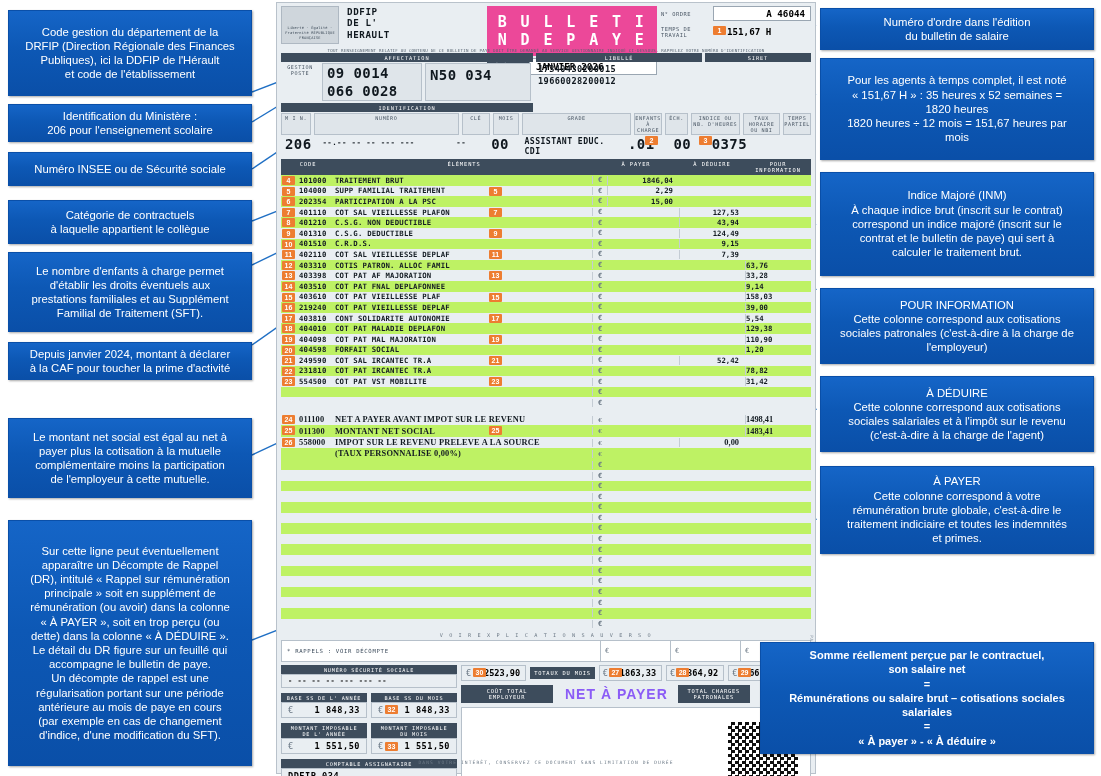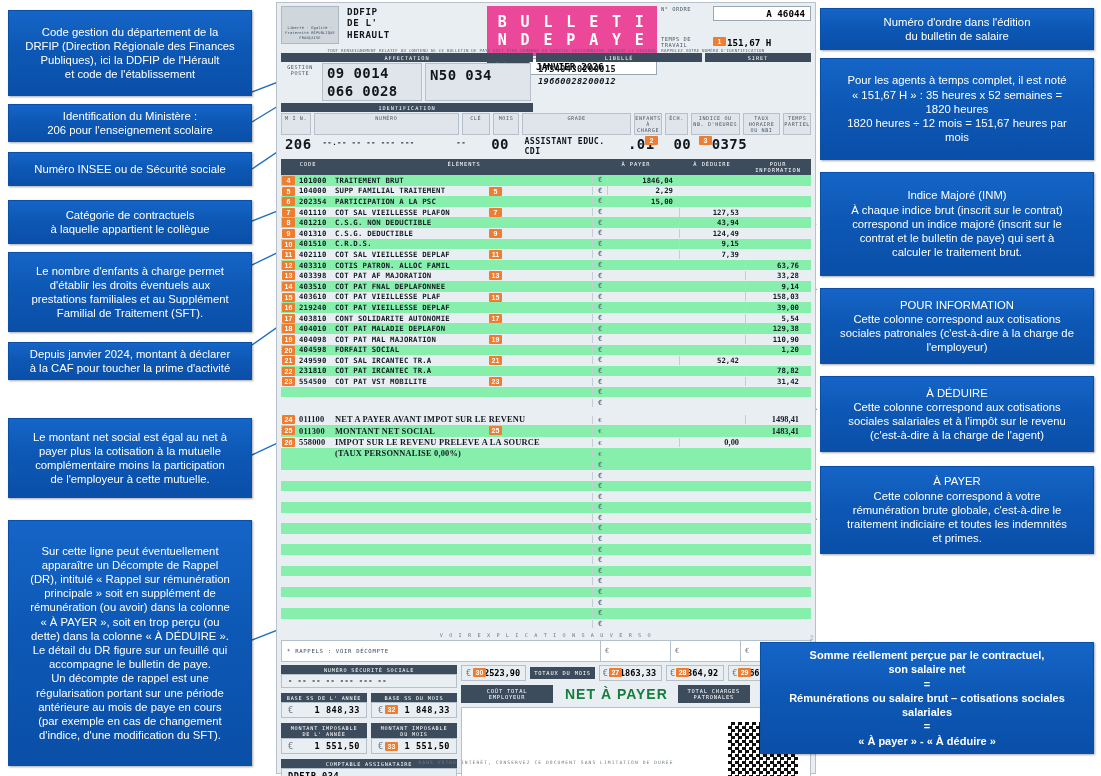--- a/index.html
+++ b/index.html
@@ -36,43 +36,43 @@
   .hdr-right{margin-left:auto;display:flex;}
   .bdp-block{width:170px;}
   .bdp-title{background:#ec4899;color:#fff;text-align:center;font-size:15px;
              letter-spacing:2.4px;font-weight:bold;padding:7px 0;}
   .mois-row{display:flex;margin-top:2px;}
   .mois-lbl{background:#3d4c5c;color:#fff;font-size:5.6px;letter-spacing:.8px;
             padding:4px 4px;width:42px;box-sizing:border-box;}
   .mois-val{flex:1;background:#fff;border:1px solid #9aa6b2;font-weight:bold;
             font-size:9.4px;padding:2px 0 2px 6px;box-sizing:border-box;}
   .ordre-block{width:150px;margin-left:4px;}
-  .ordre-row{display:flex;align-items:flex-start;margin-bottom:15px;}
+  .ordre-row{display:flex;align-items:center;margin-bottom:4px;}
   .ordre-lbl{font-size:5.4px;color:#4a5765;letter-spacing:.5px;width:52px;}
   .ordre-val{flex:1;background:#fff;border:1px solid #9aa6b2;text-align:right;
              font-weight:bold;font-size:9.2px;padding:1px 5px 1px 0;box-sizing:border-box;}
   .ordre-val.plain{background:transparent;border:none;}
   .notice{font-size:4.1px;color:#55626f;letter-spacing:.25px;text-align:center;padding:1px 4px 0 4px;}
   .band{background:#3d4c5c;color:#fff;font-size:5.3px;letter-spacing:.9px;text-align:center;padding:1.5px 0;}
   .cell{background:#dfe5ea;border:1px solid #b6c0ca;box-sizing:border-box;}
   .grid{padding:0 4px;}
   .r{display:flex;gap:3px;}
   .val{font-weight:bold;font-size:14px;color:#10181f;padding:1px 4px;letter-spacing:.4px;}
   .sub{font-size:5.1px;color:#4a5765;letter-spacing:.6px;text-align:center;line-height:6px;padding:1px 0;}
   
   .thead{display:flex;background:#3d4c5c;color:#fff;font-size:5.4px;letter-spacing:.9px;margin:2px 4px 0 4px;}
   .thead div{padding:2px 0;text-align:center;}
   .trow{display:flex;font-size:7.3px;font-weight:bold;color:#131b22;height:10.6px;align-items:center;margin:0 4px;}
-  .trow.alt{background:#86efac;}
+  .trow.alt{background:#bef264;}
   .c-code{width:54px;padding-left:18px;box-sizing:border-box;letter-spacing:.2px;}
   .c-lib{flex:1;letter-spacing:.2px;}
   .c-eur{width:14px;text-align:center;color:#6d7a87;font-size:7px;border-left:1px solid #c4ccd4;}
   .c-pay{width:72px;text-align:right;padding-right:6px;box-sizing:border-box;border-left:1px solid #c4ccd4;}
   .c-ded{width:66px;text-align:right;padding-right:6px;box-sizing:border-box;border-left:1px solid #c4ccd4;}
-  .c-inf{width:66px;text-align:right;padding-right:12px;box-sizing:border-box;border-left:1px solid #c4ccd4;}
+  .c-inf{width:66px;text-align:left;padding-right:22px;box-sizing:border-box;border-left:1px solid #c4ccd4;}
   .trow.big{font-size:8.4px;font-family:"Liberation Serif",serif;font-weight:bold;height:11.4px;}
   .badge{
     position:absolute;background:#ED7D31;color:#fff;font-weight:bold;
     font-size:7px;font-family:"Liberation Sans",sans-serif;
     padding:0 2px;line-height:9px;border-radius:1px;text-align:center;min-width:9px;
   }
   .verso{text-align:center;font-size:5.2px;color:#6d7a87;letter-spacing:1.6px;padding:3px 0 2px 0;}
   .rappels{display:flex;margin:0 4px;background:#fff;border:1px solid #b6c0ca;height:20px;align-items:center;}
   .rappels .lab{font-size:5.6px;color:#3d4c5c;letter-spacing:.7px;padding-left:5px;flex:1;}
   .rappels .box{width:70px;border-left:1px solid #b6c0ca;height:100%;font-size:7px;color:#6d7a87;
@@ -82,21 +82,21 @@
   .fcol{width:176px;}
   .flab{background:#3d4c5c;color:#fff;font-size:5.2px;letter-spacing:.8px;text-align:center;padding:1.5px 0;}
   .fval{background:#e9eef2;border:1px solid #b6c0ca;font-weight:bold;font-size:8.6px;
         padding:2px 6px;letter-spacing:.5px;box-sizing:border-box;}
   .half{display:flex;gap:4px;}
   .half>div{flex:1;}
   .totline{display:flex;align-items:center;gap:4px;}
   .tchip{background:#3d4c5c;color:#fff;font-size:5.4px;letter-spacing:.8px;text-align:center;padding:3px 4px;}
   .tnum{background:#e9eef2;border:1px solid #b6c0ca;font-weight:bold;font-size:8.6px;padding:2px 5px;white-space:nowrap;}
   .netpay{font-family:"Liberation Sans",sans-serif;font-weight:bold;font-size:14px;
-          color:#15803d;letter-spacing:1px;}
+          color:#8b5cf6;letter-spacing:1px;}
   .netbox{background:#fff;border:1px solid #9aa6b2;font-weight:bold;font-size:11.6px;
           padding:3px 8px;letter-spacing:1px;}
   .whitepane{background:#fff;border:1px solid #b6c0ca;position:relative;}
   .dmx{width:70px;height:70px;background:
       repeating-conic-gradient(#101010 0 25%, #ffffff 0 50%) 0 0/7px 7px,
       repeating-conic-gradient(#101010 0 25%, #ffffff 0 50%) 3px 4px/5px 5px;}
   .minlogo{font-size:3.6px;color:#3d4b59;text-align:center;line-height:1.35;letter-spacing:.2px;}
   .bottomnote{text-align:center;font-size:4.6px;color:#6d7a87;letter-spacing:1.1px;}
   .vtext{position:absolute;right:1px;top:632px;font-size:4.4px;color:#8c98a4;
          writing-mode:vertical-rl;letter-spacing:.8px;}
@@ -175,21 +175,21 @@
 POSTE</div>
       <div class="cell" style="width:100px;">
         <div class="val">09   0014</div>
         <div class="val">066 0028</div>
       </div>
       <div class="cell" style="width:106px;">
         <div class="val" style="padding-top:3px;">N50 034</div>
       </div>
       <div style="flex:1;">
         <div class="val" style="font-size:8.6px;">17340430200015</div>
-        <div class="val" style="font-size:8.6px;font-style:italic;">19660028200012</div>
+        <div class="val" style="font-size:8.6px;">19660028200012</div>
       </div>
     </div>
   </div>
 
   <div class="grid" style="margin-top:2px;">
     <div class="r">
       <div class="band" style="width:252px;">IDENTIFICATION</div>
       <div style="flex:1;"></div>
     </div>
     <div class="r" style="margin-top:1px;">

